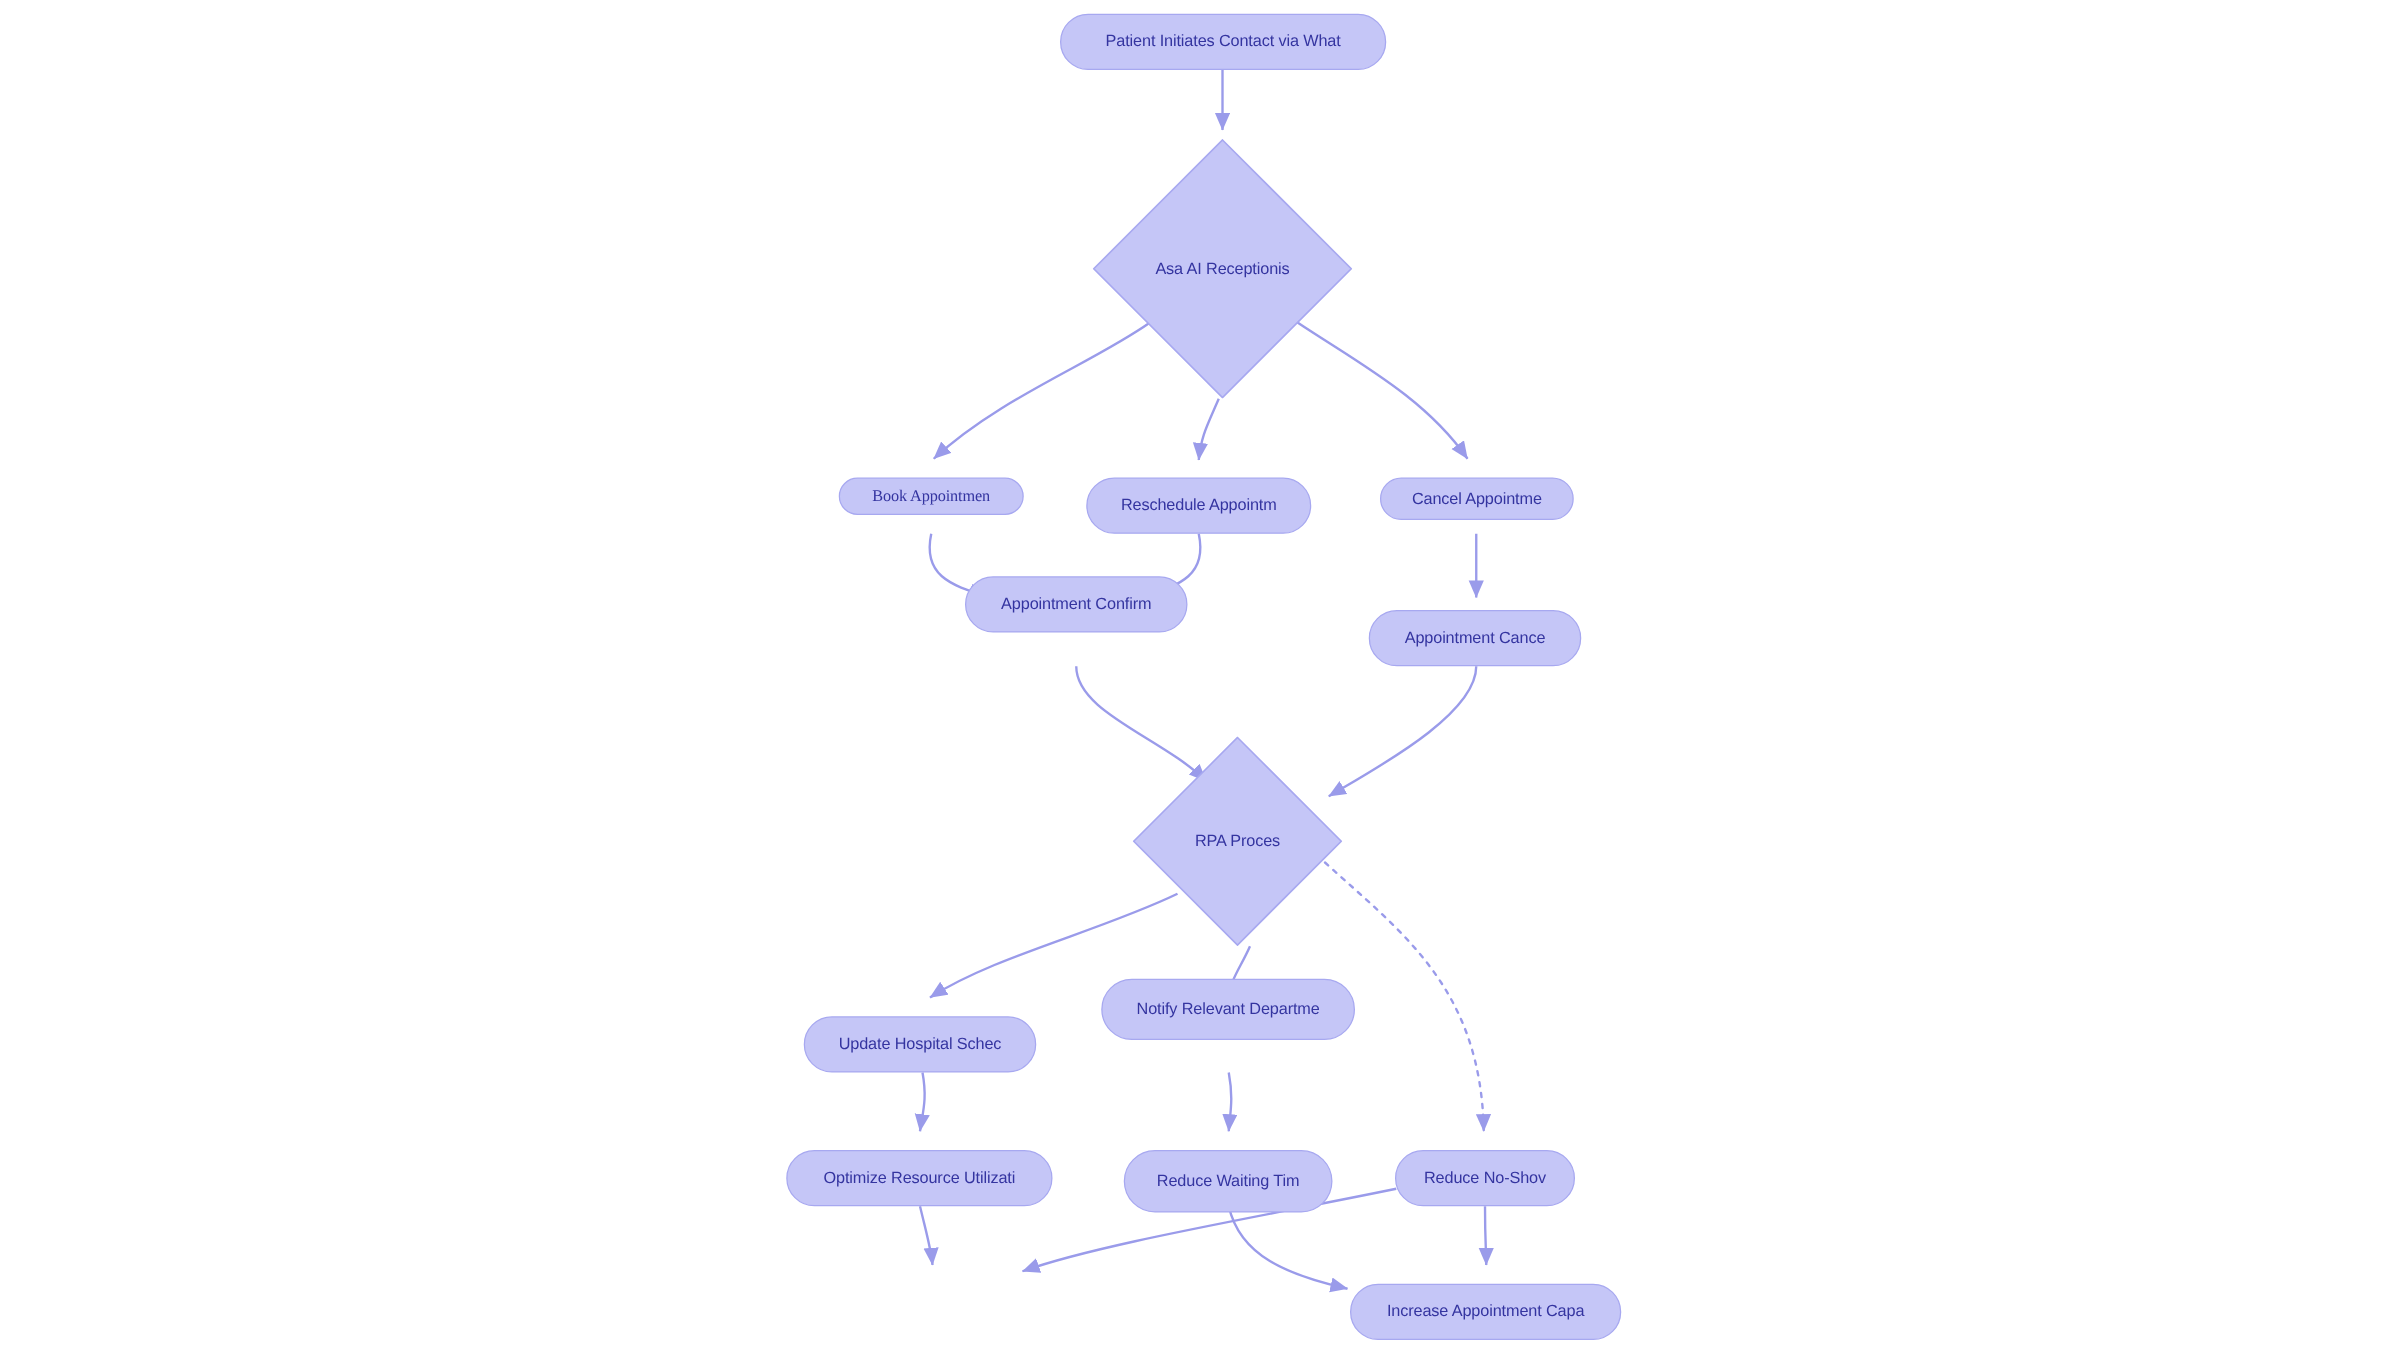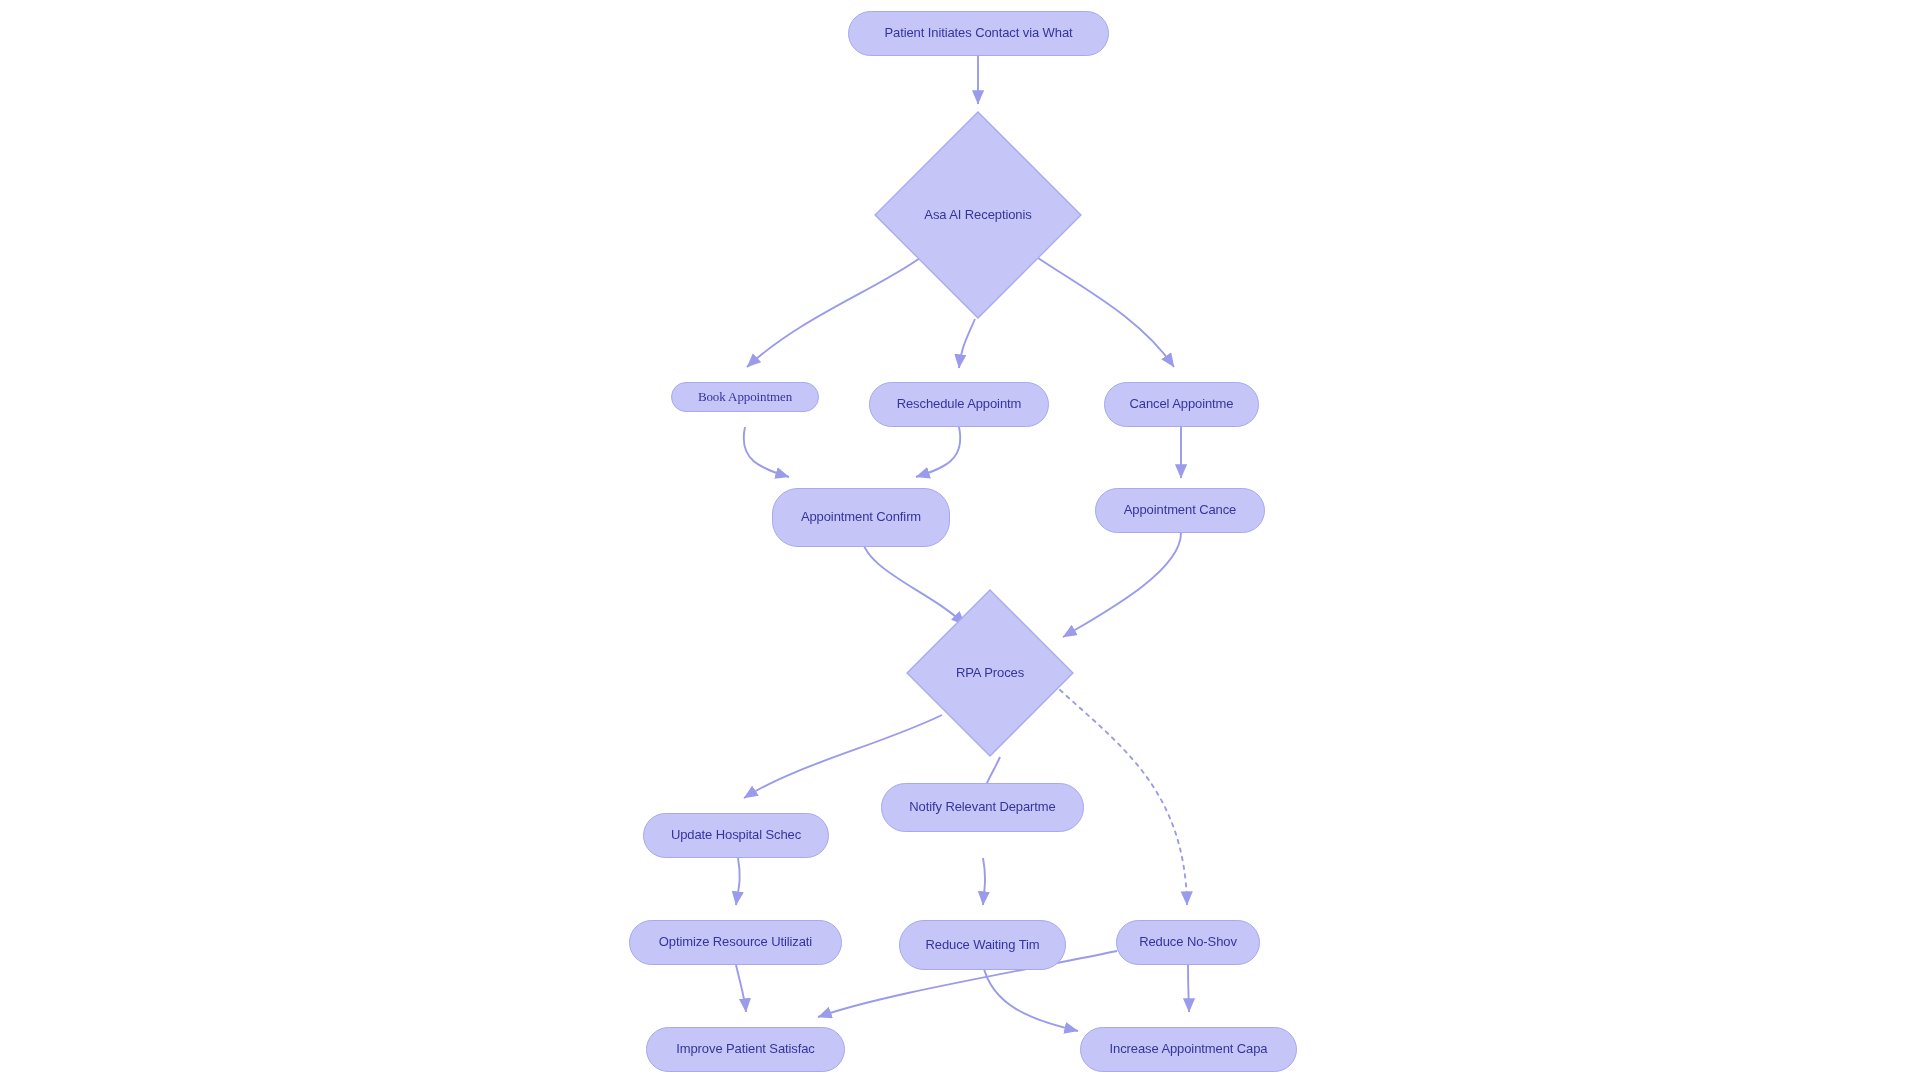--- a/index.html
+++ b/index.html
@@ -144,25 +144,25 @@
     </div>
 
     <div class="node process" style="left:671px; top:382px; width:148px; height:30px;font-family:Liberation Serif, serif;">
       <span class="node-label">Book Appointmen</span>
     </div>
 
     <div class="node process" style="left:869px; top:382px; width:180px; height:45px;">
       <span class="node-label">Reschedule Appointm</span>
     </div>
 
-    <div class="node process" style="left:1104px; top:382px; width:155px; height:45px;align-items:center;">
+    <div class="node process" style="left:1104px; top:382px; width:155px; height:34px;align-items:center;">
       <span class="node-label">Cancel Appointme</span>
     </div>
 
-    <div class="node process" style="left:772px; top:488px; width:178px; height:59px;">
+    <div class="node process" style="left:772px; top:461px; width:178px; height:45px;">
       <span class="node-label">Appointment Confirm</span>
     </div>
 
     <div class="node process" style="left:1095px; top:488px; width:170px; height:45px;">
       <span class="node-label">Appointment Cance</span>
     </div>
 
     <div class="node decision" style="left:906px; top:589px; width:168px; height:168px;">
       <svg class="diamond-shape" viewBox="0 0 168 168" preserveAspectRatio="none">
         <polygon points="84,1 167,84 84,167 1,84" fill="#c5c6f7" stroke="#a7a8f0" stroke-width="1.3"></polygon>
@@ -183,22 +183,19 @@
     </div>
 
     <div class="node process" style="left:899px; top:920px; width:167px; height:50px;">
       <span class="node-label">Reduce Waiting Tim</span>
     </div>
 
     <div class="node process" style="left:1116px; top:920px; width:144px; height:45px;">
       <span class="node-label">Reduce No-Shov</span>
     </div>
 
-    <div class="node process" style="left:646px; top:1027px; width:199px; height:45px;">
-      <span class="node-label">Improve Patient Satisfac</span>
-    </div>
 
     <div class="node process" style="left:1080px; top:1027px; width:217px; height:45px;">
       <span class="node-label">Increase Appointment Capa</span>
     </div>
 
   </div>
 </div>
 
 </body></html>

